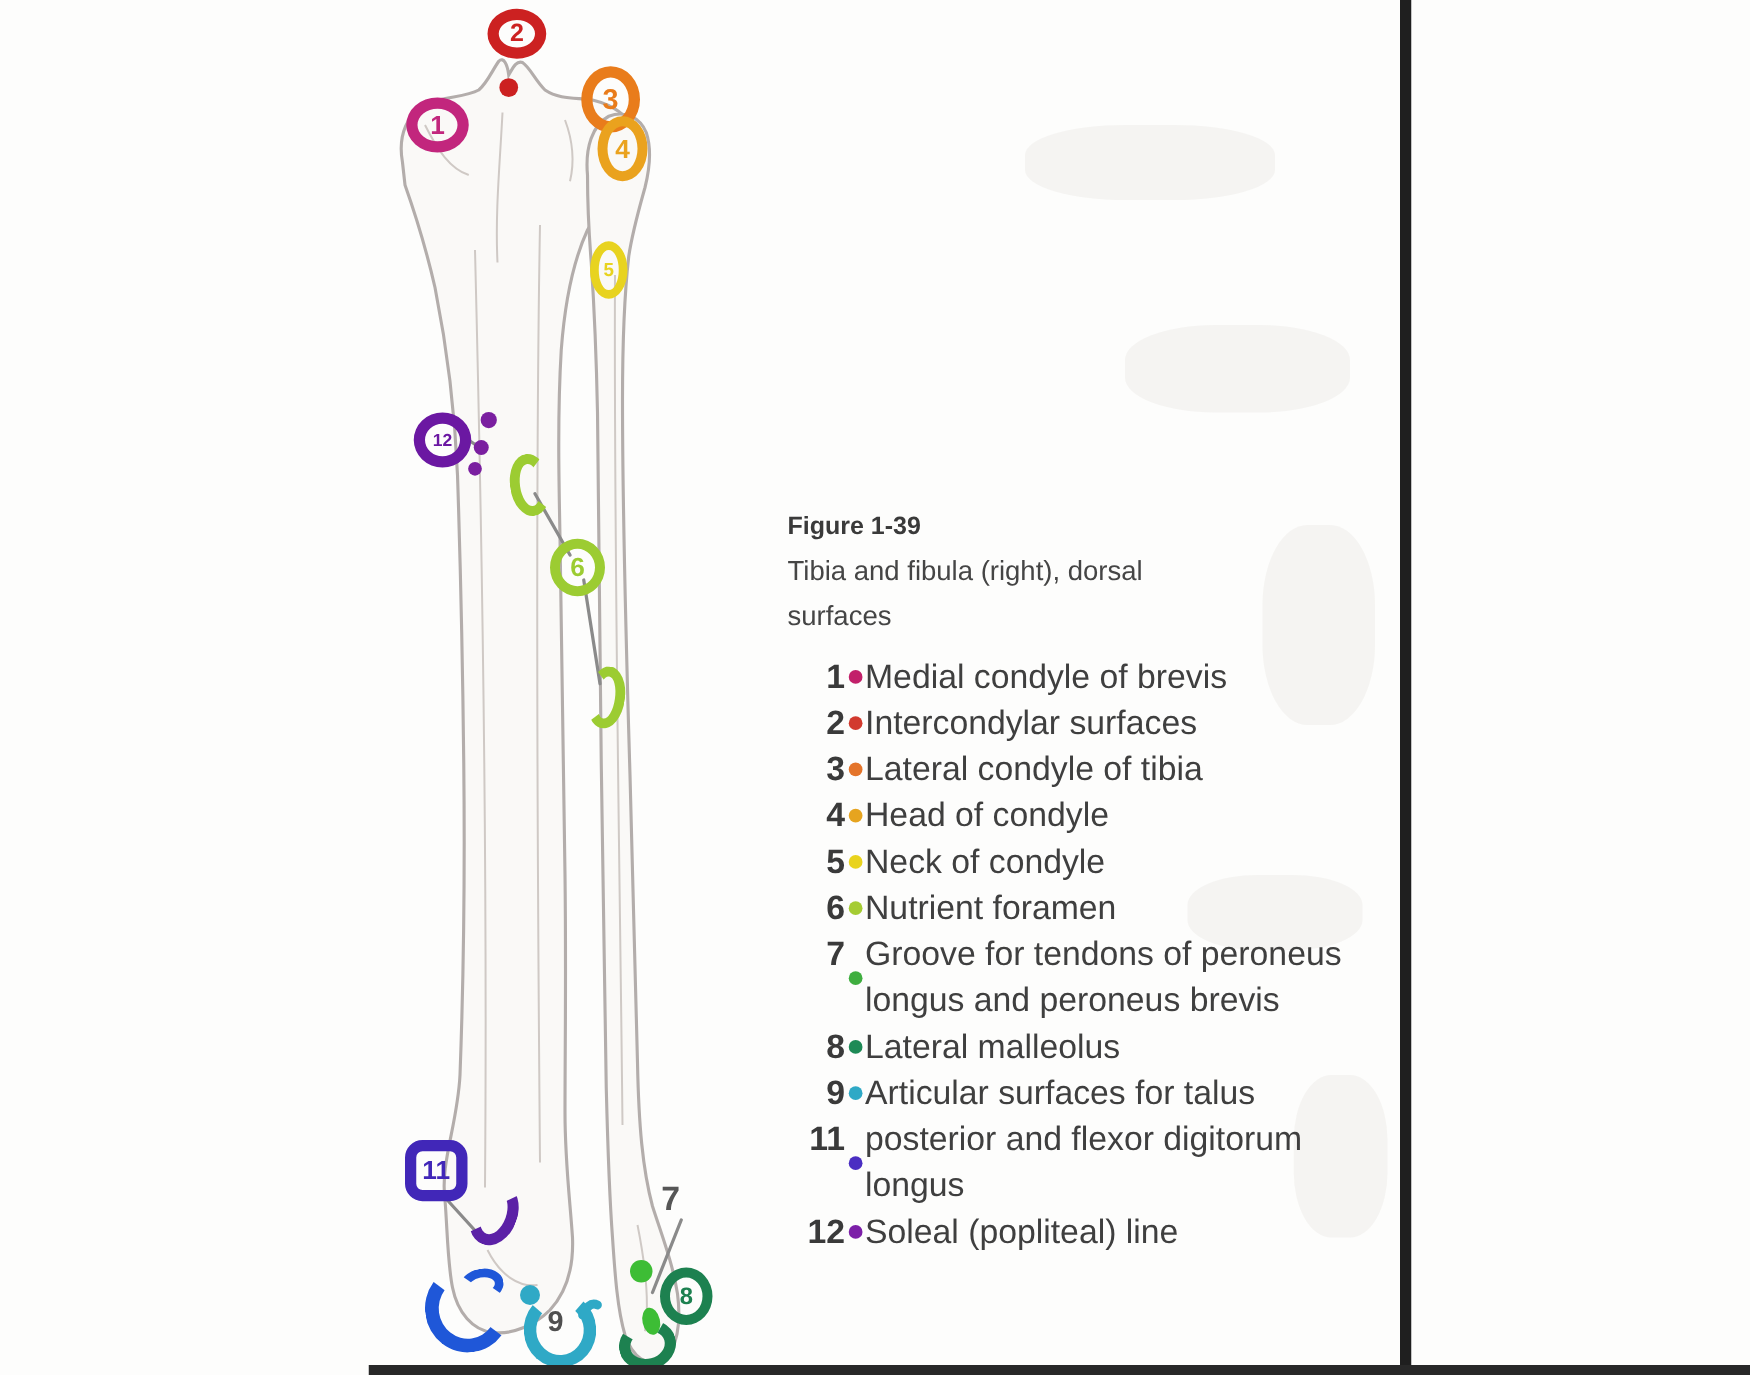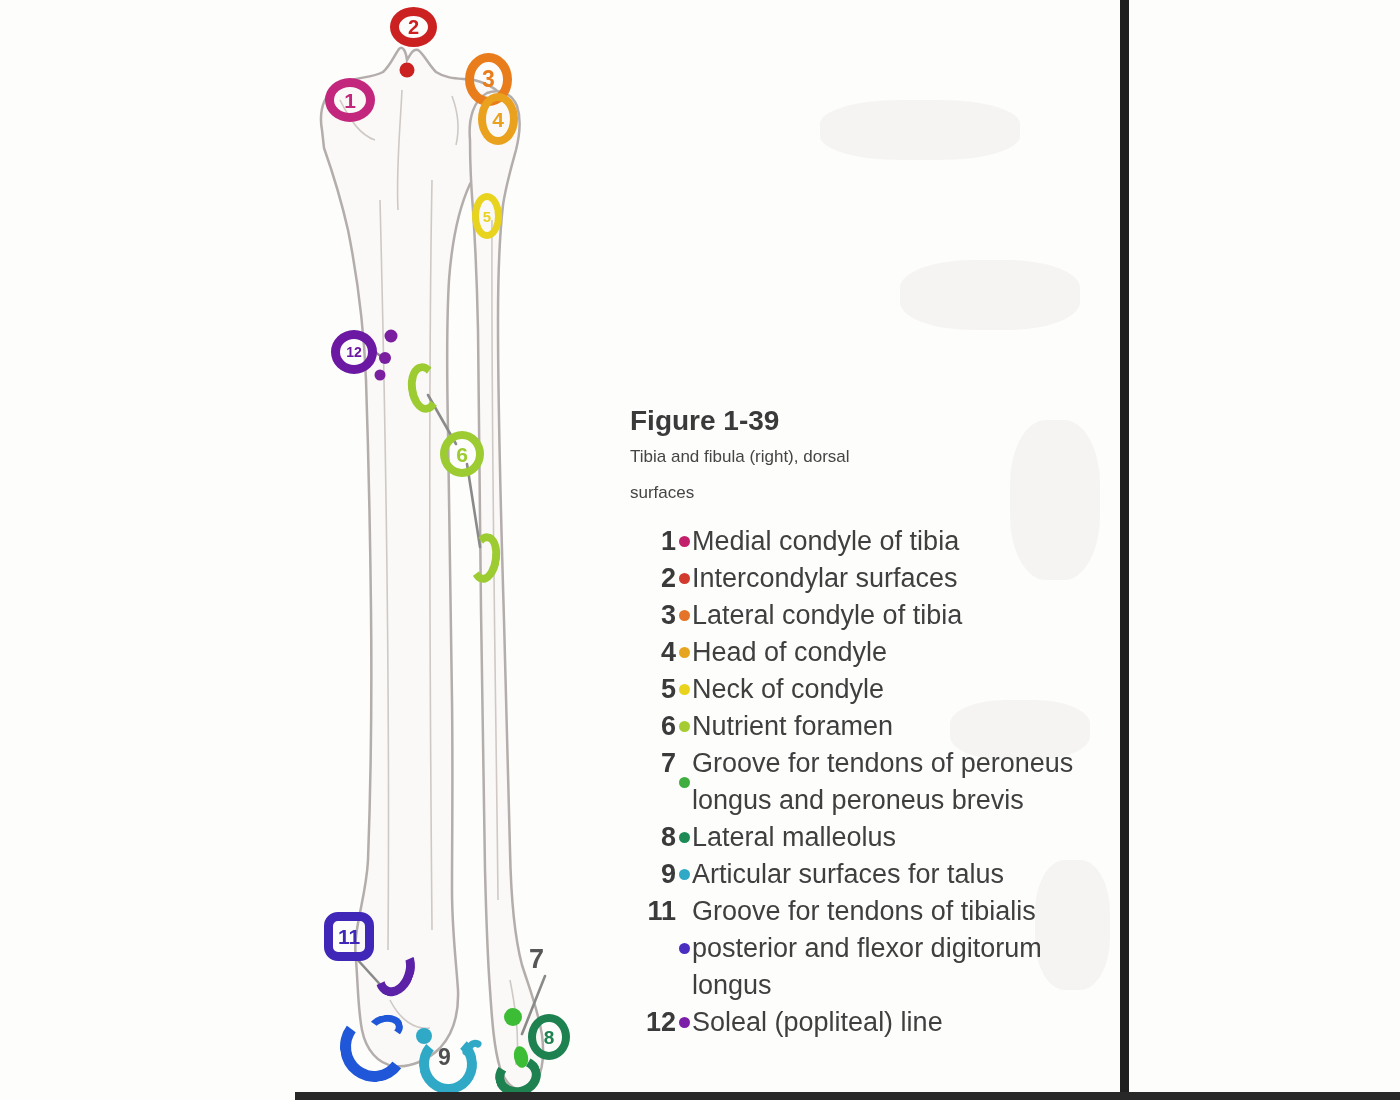--- a/index.html
+++ b/index.html
@@ -48,22 +48,22 @@
            border-color:#2fa9c6; border-top-color:transparent; transform:rotate(-4deg); }
   #m9-curl { left:416px; top:1028px; width:16px; height:16px; border-radius:50%; background:#2fa9c6; position:absolute; }
   #m8-arc { left:495px; top:1056px; width:46px; height:40px; border-width:9px;
             border-color:#1d8150; border-top-color:transparent; transform:rotate(-15deg); }
 
   #m9-digit { position:absolute; left:438px; top:1044px; font-size:23px; font-weight:bold; }
   #m7-label { position:absolute; left:529px; top:944px; font-size:27px; font-weight:bold; }
 
   
   #legend { position:absolute; left:630px; top:403px; width:490px; color:#3f3f3f; }
-  #legend .title { font-size:28px; font-weight:bold; line-height:36px; color:#3a3a3a; }
-  #legend .subtitle { font-size:17px; line-height:36px; color:#454545; }
+  #legend .title { font-size:20px; font-weight:bold; line-height:36px; color:#3a3a3a; }
+  #legend .subtitle { font-size:22px; line-height:36px; color:#454545; }
   #legend .list { margin-top:12px; }
   .legend-row { display:flex; font-size:27px; line-height:37px; }
   .legend-row .num { width:46px; text-align:right; font-weight:bold; color:#3a3a3a; flex:none; }
   .legend-row .bullet { width:16px; flex:none; display:flex; align-items:center; justify-content:center; }
   .legend-row .bullet span { width:11px; height:11px; border-radius:50%; display:block; }
   .legend-row .text { flex:1; color:#3f3f3f; }
 </style>
 </head>
 <body>
 
@@ -163,21 +163,21 @@
     <div class="subtitle">surfaces</div>
 
     <div class="list">
 
       <div class="legend-row">
         <div class="num">1</div>
         <div class="bullet">
             <span style="background-color: rgb(194, 32, 106);"></span>
           </div>
         <div class="text">
-            <div>Medial condyle of tibia</div>
+            <div>Medial condyle of brevis</div>
           </div>
       </div>
 
       <div class="legend-row">
         <div class="num">2</div>
         <div class="bullet">
             <span style="background-color: rgb(210, 58, 46);"></span>
           </div>
         <div class="text">
             <div>Intercondylar surfaces</div>
@@ -255,21 +255,20 @@
           </div>
       </div>
 
 
       <div class="legend-row">
         <div class="num">11</div>
         <div class="bullet">
             <span style="background-color: rgb(74, 46, 194);"></span>
           </div>
         <div class="text">
-          <div>Groove for tendons of tibialis</div>
           <div>posterior and flexor digitorum</div>
           <div>longus</div>
         </div>
       </div>
 
       <div class="legend-row">
         <div class="num">12</div>
         <div class="bullet">
             <span style="background-color: rgb(124, 31, 168);"></span>
           </div>

